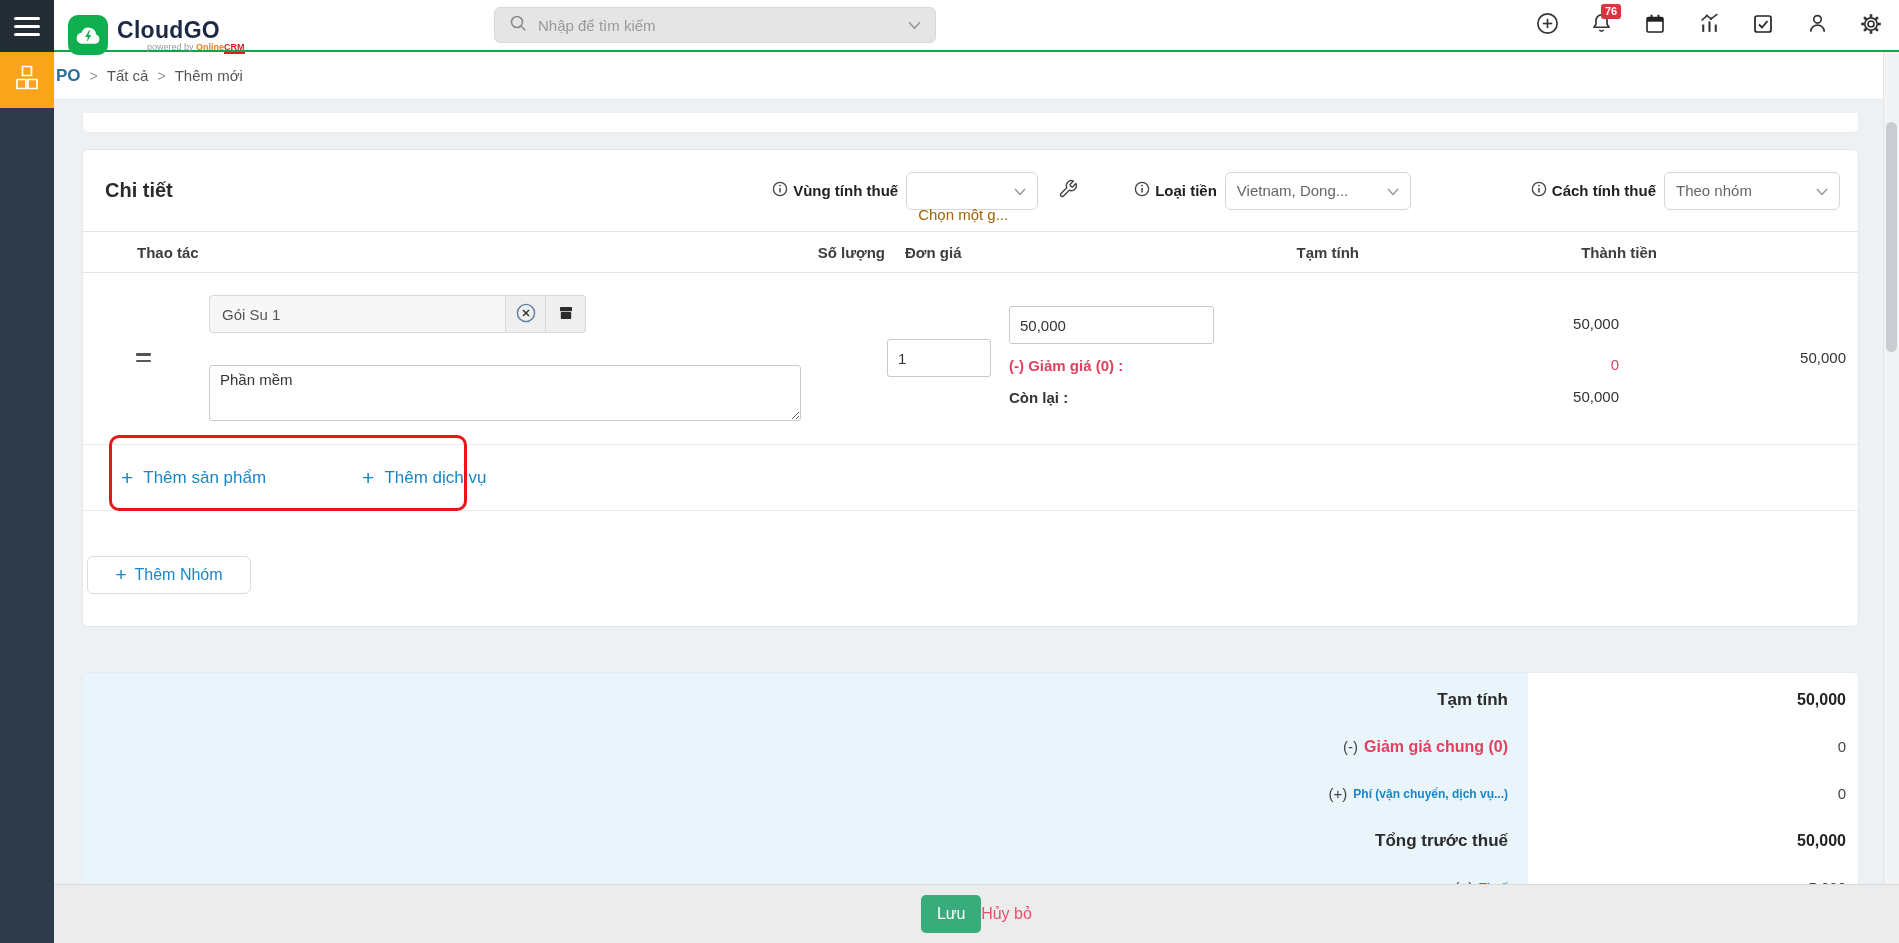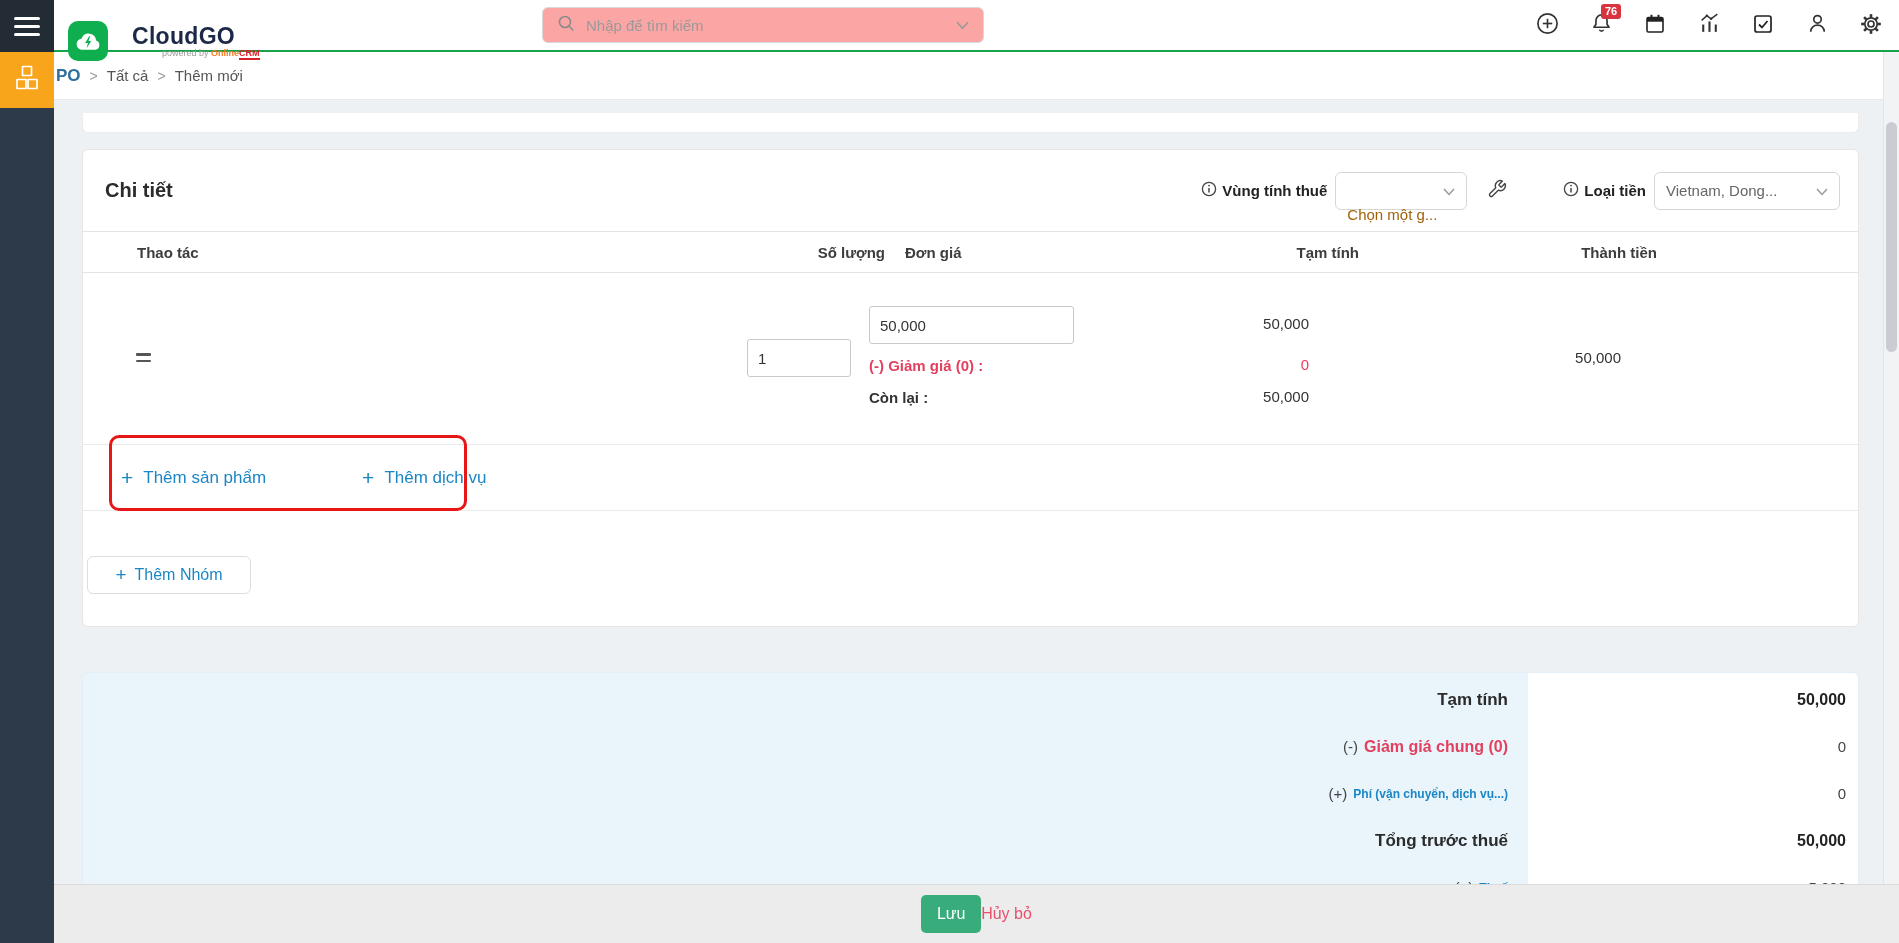--- a/index.html
+++ b/index.html
@@ -11,28 +11,28 @@
     overflow: hidden;
     color: #333;
   }
   
   .sidebar { position:absolute; left:0; top:0; width:54px; height:943px; background:#2d3a49; z-index:30; }
   .burger { height:52px; background:#232b35; display:flex; flex-direction:column; justify-content:center; align-items:center; gap:5px; cursor:pointer; }
   .burger i { display:block; width:26px; height:3px; background:#fff; border-radius:2px; }
   .nav-active { height:56px; background:#f9a51b; display:flex; align-items:center; justify-content:center; cursor:pointer; }
   
   .topbar { position:absolute; left:54px; top:0; right:0; height:52px; background:#fff; border-bottom:2px solid #17a34a; z-index:20; }
-  .brand { position:absolute; left:14px; top:21px; display:flex; align-items:center; gap:24px; }
+  .brand { position:absolute; left:14px; top:15px; display:flex; align-items:center; gap:9px; }
   .brand-icon { width:40px; height:40px; border-radius:10px; background:#0fae4e; display:flex; align-items:center; justify-content:center; }
   .brand-texts { display:flex; flex-direction:column; }
   .brand-name { font-size:23px; font-weight:bold; color:#1b2947; letter-spacing:.3px; line-height:24px; }
   .powered { font-size:9px; color:#9a9a9a; margin-left:30px; line-height:11px; }
   .powered .pw-online { color:#f47b20; font-weight:bold; }
   .powered .pw-crm { color:#d61f26; font-weight:bold; border-bottom:2px solid #d61f26; }
-  .search { position:absolute; left:440px; top:7px; width:442px; height:36px; border:1px solid #d9d9d9; border-radius:6px; background:#fca5a5; display:flex; align-items:center; padding:0 14px; gap:11px;margin-left:48px; }
+  .search { position:absolute; left:440px; top:7px; width:442px; height:36px; border:1px solid #d9d9d9; border-radius:6px; background:#e5e5e5; display:flex; align-items:center; padding:0 14px; gap:11px; }
   .search input { flex:1; border:none; outline:none; font-size:15px; color:#555; font-family:"Liberation Sans",sans-serif; background:transparent; }
   .search input::placeholder { color:#9a9a9a; }
   .top-icons { position:absolute; right:16px; top:0; height:50px; display:flex; align-items:center; gap:30px; }
   .tico { position:relative; display:flex; align-items:center; justify-content:center; width:24px; height:24px; cursor:pointer; background:none; border:none; }
   .badge { position:absolute; top:-9px; left:12px; background:#d8343f; color:#fff; font-size:11px; font-weight:bold; padding:1px 4px 2px; border-radius:3px; line-height:12px; }
   
   .crumbbar { position:absolute; left:54px; top:52px; right:0; height:48px; background:#fff; border-bottom:1px solid #e9e9e9; display:flex; align-items:center; padding-left:2px; z-index:10; }
   .crumb-po { color:#2e6f9e; font-size:17px; font-weight:bold; cursor:pointer; }
   .crumb-sep { color:#9a9a9a; margin:0 9px; font-size:14px; }
   .crumb-item { color:#555; font-size:15px; cursor:pointer; }
@@ -297,37 +297,72 @@
                 </svg></span>
             <span>Loại tiền</span>
           </span>
           <div class="sel w186">
             <span class="sel-text sel-dark">Vietnam, Dong...</span>
             <span><svg width="12" height="8" viewBox="0 0 12 8">
                   <polyline points="1,1 6,6.5 11,1" fill="none" stroke="#999" stroke-width="1.5"></polyline>
                 </svg></span>
           </div>
         </div>
+        <div class="ctl ctl-last">
+          <span class="ctl-label">
+            <span><svg width="16" height="16" viewBox="0 0 16 16">
+                  <circle cx="8" cy="8" r="6.6" fill="none" stroke="#444" stroke-width="1.3"></circle>
+                  <line x1="8" y1="7" x2="8" y2="11.4" stroke="#444" stroke-width="1.5"></line>
+                  <circle cx="8" cy="4.6" r="0.9" fill="#444"></circle>
+                </svg></span>
+            <span>Cách tính thuế</span>
+          </span>
+          <div class="sel w176">
+            <span class="sel-text sel-dark">Theo nhóm</span>
+            <span><svg width="12" height="8" viewBox="0 0 12 8">
+                  <polyline points="1,1 6,6.5 11,1" fill="none" stroke="#999" stroke-width="1.5"></polyline>
+                </svg></span>
+          </div>
+        </div>
       </div>
     </div>
 
     <div class="tgrid table-head">
       <div class="th-action">Thao tác</div>
       <div class="th-qty">Số lượng</div>
       <div class="th-price">Đơn giá</div>
       <div class="th-sub">Tạm tính</div>
       <div class="th-total">Thành tiền</div>
     </div>
 
     <div class="tgrid t-row">
       <div class="cell-action">
         <span class="drag-handle">
             <i></i>
             <i></i>
           </span>
+      </div>
+      <div class="cell-prod">
+        <div class="prod-group">
+          <input class="prod-input" value="Gói Su 1" style="">
+          <button class="grp-btn">
+            <span><svg width="22" height="22" viewBox="0 0 22 22">
+                  <circle cx="11" cy="11" r="8.6" fill="none" stroke="#5b7da0" stroke-width="1.4"></circle>
+                  <line x1="8" y1="8" x2="14" y2="14" stroke="#333" stroke-width="1.5"></line>
+                  <line x1="14" y1="8" x2="8" y2="14" stroke="#333" stroke-width="1.5"></line>
+                </svg></span>
+          </button>
+          <button class="grp-btn">
+            <span><svg width="18" height="18" viewBox="0 0 18 18">
+                  <rect x="3" y="3" width="12" height="4.2" rx="0.8" fill="#2b2b2b"></rect>
+                  <rect x="3.8" y="8" width="10.4" height="7" rx="0.8" fill="#2b2b2b"></rect>
+                </svg></span>
+          </button>
+        </div>
+        <textarea class="desc-area" style="">Phần mềm</textarea>
       </div>
       <div class="cell-qty">
         <input class="qty-input" value="1" style="">
       </div>
       <div class="cell-price">
         <input class="price-input" value="50,000" style="">
         <div class="discount-line">(-) Giảm giá (0) :</div>
         <div class="remain-line">Còn lại :</div>
       </div>
       <div class="cell-sub">

